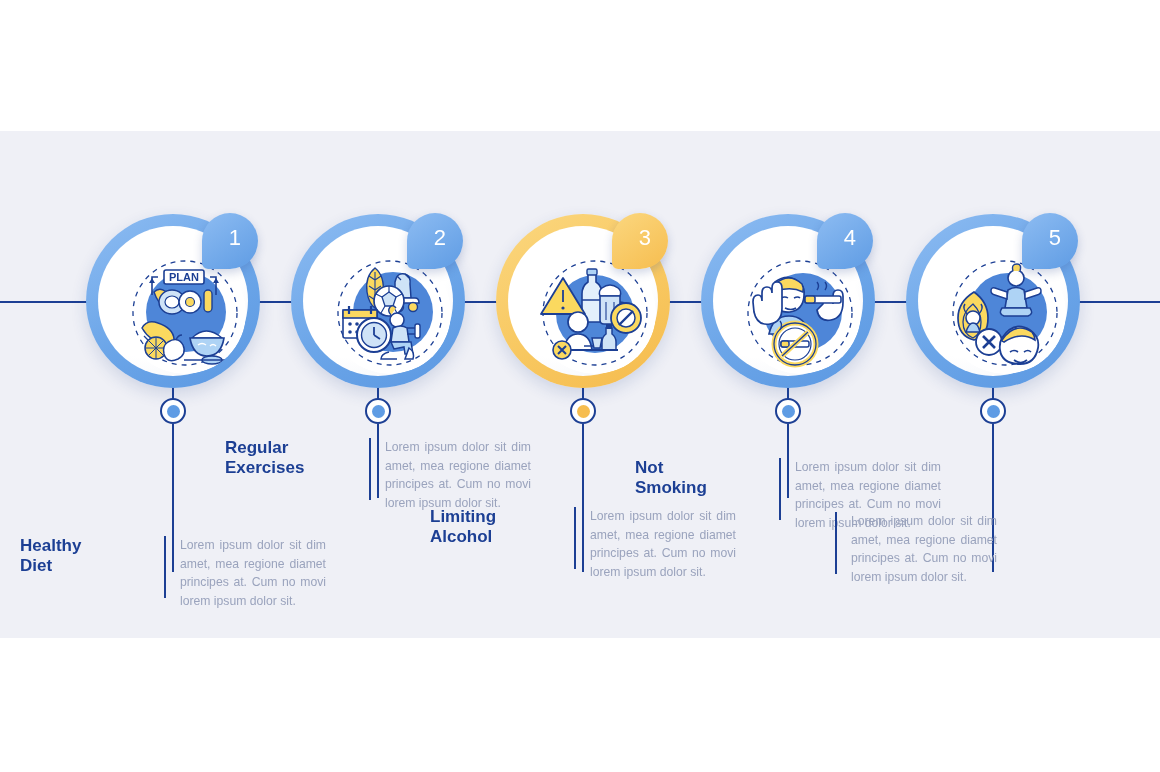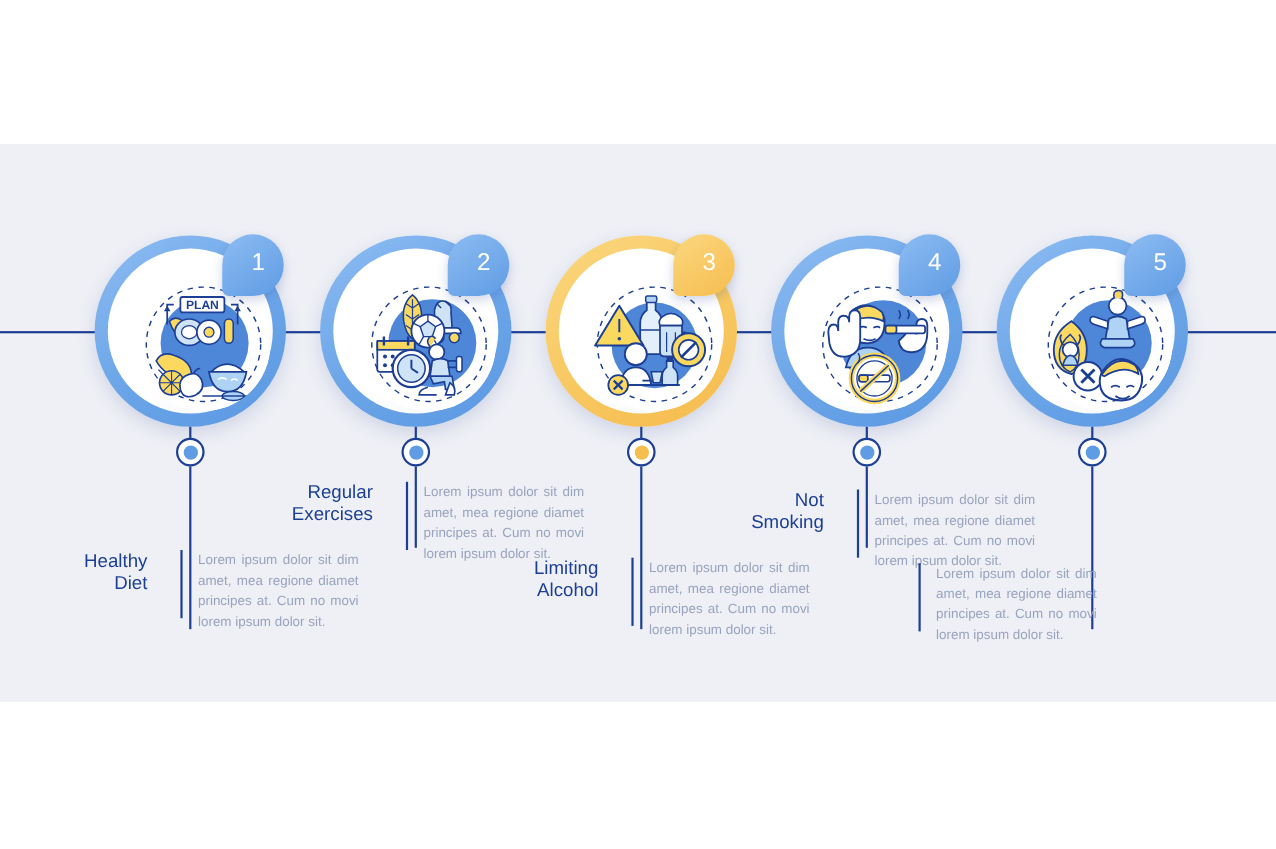--- a/index.html
+++ b/index.html
@@ -79,23 +79,23 @@
   }
   .dot i {
     display:block; width: 13px; height: 13px; border-radius: 50%;
   }
   .dot.blue i { background: #5f9ce4; }
   .dot.gold i { background: #f6bd4f; }
 
   
   .tblock { position: absolute; display: flex; align-items: flex-start; }
   .title {
-    text-align: right;
+    text-align: left;
     color: #1c3f94;
-    font-size: 17px; font-weight: normal; line-height: 1.16;
+    font-size: 17px; font-weight: bold; line-height: 1.16;
     white-space: pre-line;
     padding-right: 30px;
   }
   .vrule { width: 2px; background: #1c3f94; align-self: stretch; }
   .body {
     padding-left: 14px;
     width: 160px;
     color: #9aa3bd;
     font-size: 12.2px; line-height: 1.52;
     text-align: justify;
@@ -154,21 +154,21 @@
     <div class="badge blue" style="left:116px; top:-1px;">
       <span>1</span>
     </div>
   </div>
   <div class="stem" style="left:172px; top:388px; height:22px;"></div>
   <div class="dot blue" style="left:160px; top:398px;">
       <i></i>
     </div>
   <div class="stem" style="left:172px; top:424px; height:148px;"></div>
 
-  <div class="tblock" style="left:20px; top:500px; width:310px;">
+  <div class="tblock" style="left:20px; top:536px; width:310px;">
     <div class="title" style="width:144px;">Healthy
 Diet</div>
     <div class="vrule" style="height:62px;"></div>
     <div class="body">Lorem ipsum dolor sit dim amet, mea regione diamet principes at. Cum no movi lorem ipsum dolor sit.</div>
   </div>
 
   <div class="node" style="left:291px; top:214px;">
     <div class="ring blue">
       <div class="ring-inner">
         <div class="icon-disc">
@@ -332,21 +332,21 @@
     <div class="badge blue" style="left:116px; top:-1px;">
       <span>4</span>
     </div>
   </div>
   <div class="stem" style="left:787px; top:388px; height:22px;"></div>
   <div class="dot blue" style="left:775px; top:398px;">
       <i></i>
     </div>
   <div class="stem" style="left:787px; top:424px; height:74px;"></div>
 
-  <div class="tblock" style="left:635px; top:445px; width:310px;">
+  <div class="tblock" style="left:635px; top:458px; width:310px;">
     <div class="title" style="width:144px;">Not
 Smoking</div>
     <div class="vrule" style="height:62px;"></div>
     <div class="body">Lorem ipsum dolor sit dim amet, mea regione diamet principes at. Cum no movi lorem ipsum dolor sit.</div>
   </div>
 
   <div class="node" style="left:906px; top:214px;">
     <div class="ring blue">
       <div class="ring-inner">
         <div class="icon-disc">

